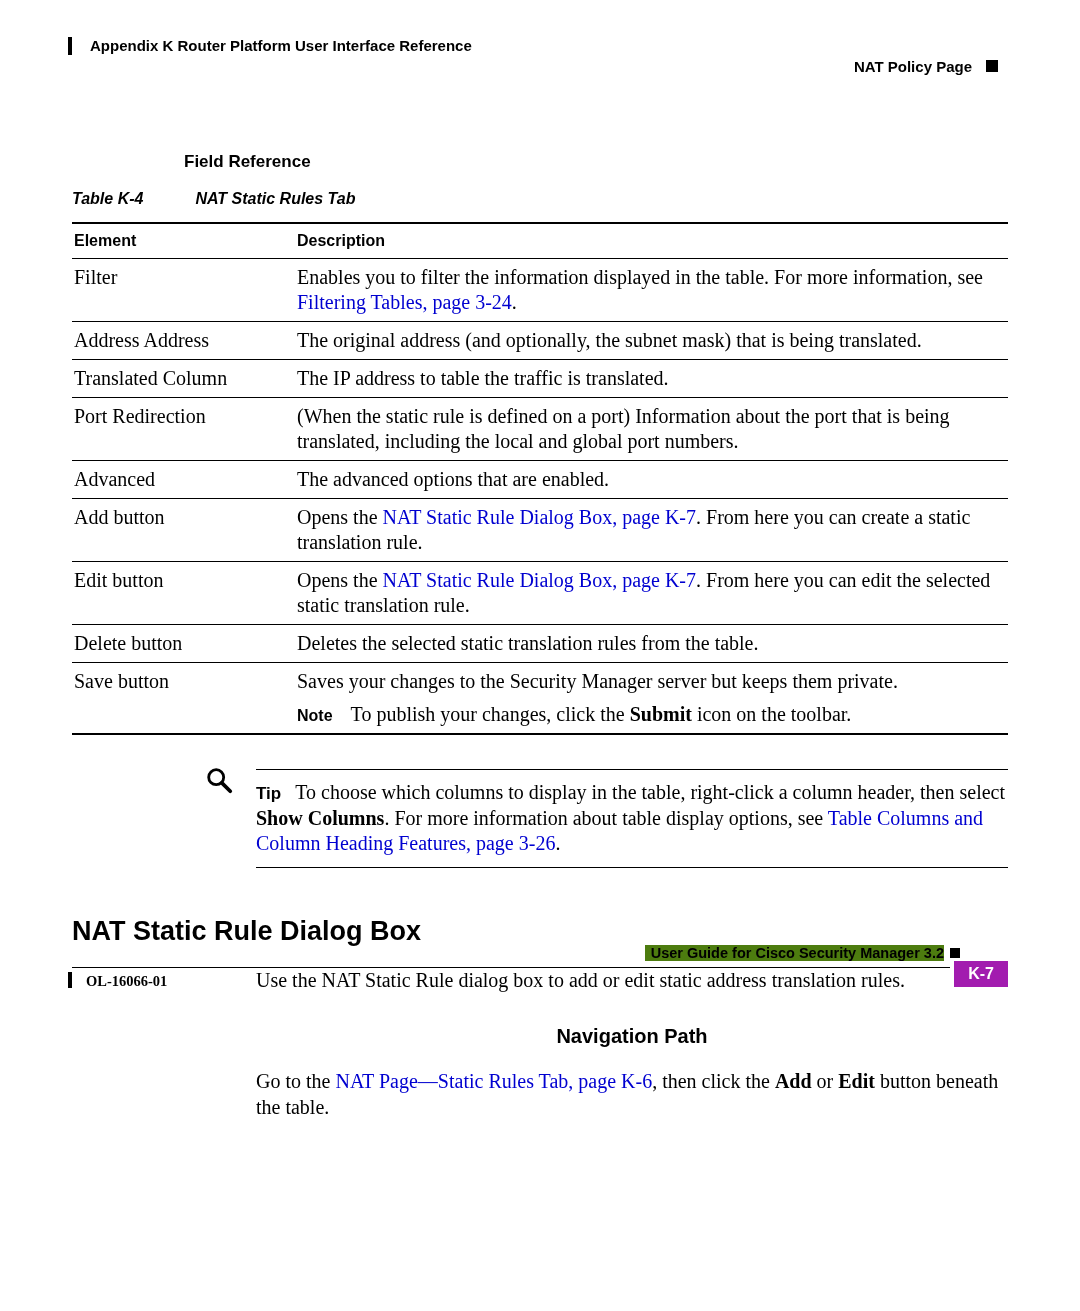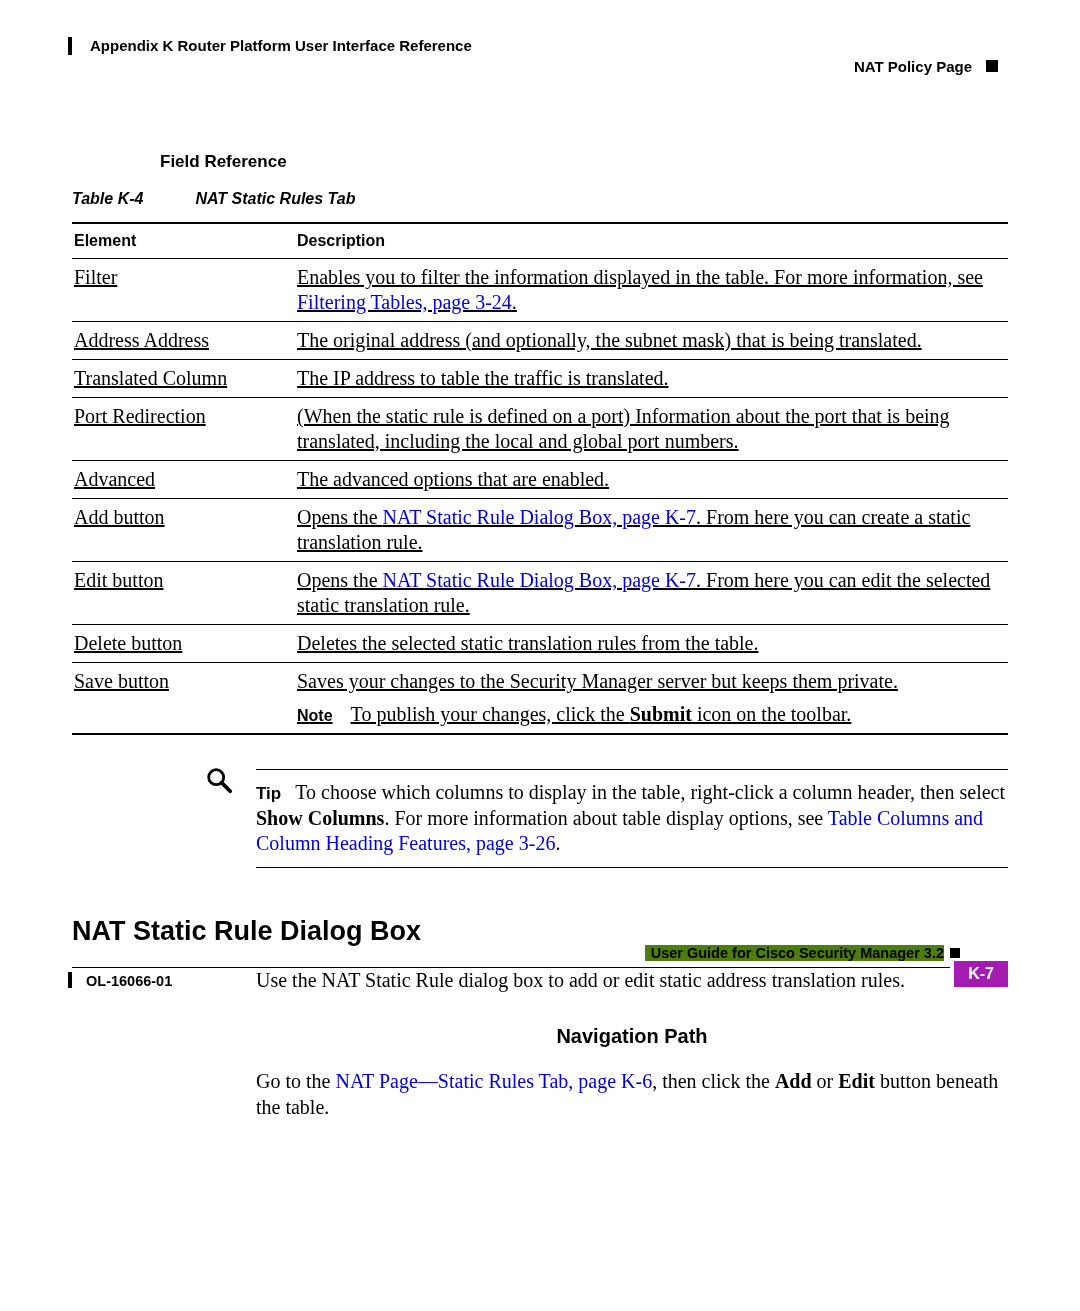--- a/index.html
+++ b/index.html
@@ -53,21 +53,21 @@
     height: 12px;
     background: #000;
   }
   .content {
     margin-top: 90px;
   }
   .field-reference {
     font-family: Arial, Helvetica, sans-serif;
     font-weight: bold;
     font-size: 17px;
-    margin-left: 88px;
+    margin-left: 112px;
     margin-bottom: 18px;
   }
   .table-caption {
     font-family: Arial, Helvetica, sans-serif;
     font-style: italic;
     font-weight: bold;
     font-size: 16px;
     margin-bottom: 14px;
     margin-top: 6px;
   }
@@ -85,21 +85,20 @@
     padding: 8px 6px 8px 2px;
     border-top: 2px solid #000;
     border-bottom: 1.5px solid #000;
   }
   table.ref td {
     vertical-align: top;
     padding: 6px 6px 6px 2px;
     border-bottom: 1px solid #000;
     font-size: 20px;
     line-height: 1.25;
-    text-decoration: underline;
   }
   table.ref tr.lastrow td {
     border-bottom: 2px solid #000;
   }
   table.ref td.el { width: 215px; }
   a.doclink, .doclink {
     color: #0000d0;
     text-decoration: none;
   }
   .note-label {
@@ -190,21 +189,21 @@
     right: 48px;
     top: -11px;
     width: 10px;
     height: 10px;
     background: #000;
   }
   .footer .ol {
     position: absolute;
     left: 14px;
     top: 14px;
-    font-family: Liberation Sans, sans-serif;
+    font-family: Liberation Serif, serif;
     font-weight: bold;
     font-size: 14.5px;
   }
   .footer .left-mark2 {
     position: absolute;
     left: -4px;
     top: 13px;
     width: 4px;
     height: 16px;
     background: #000;

